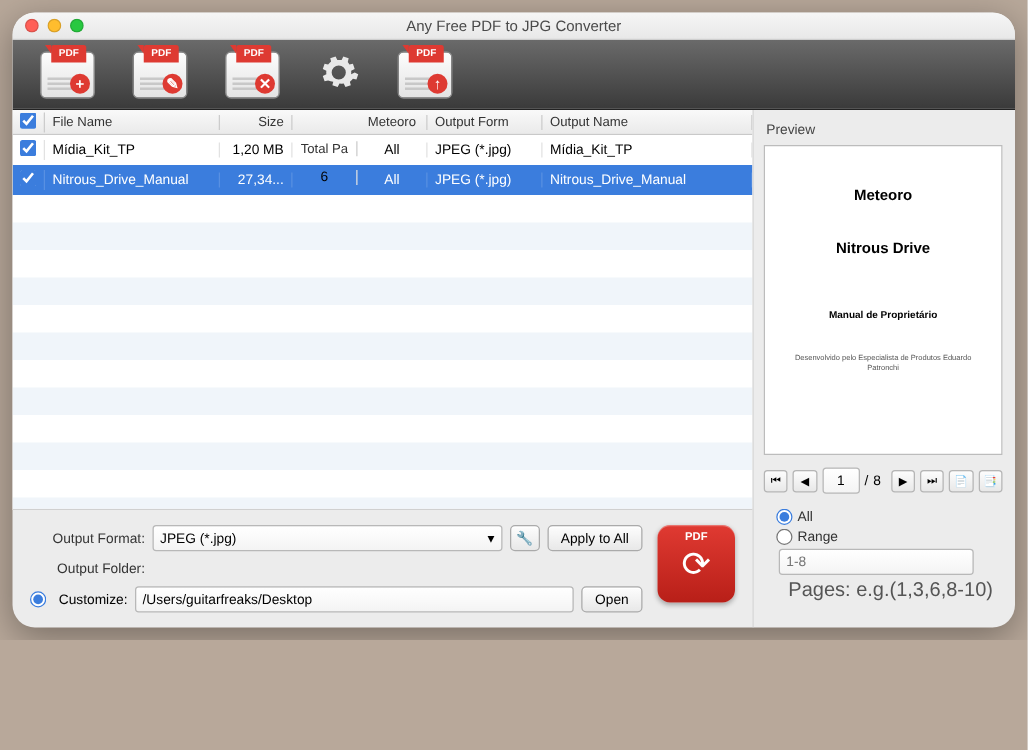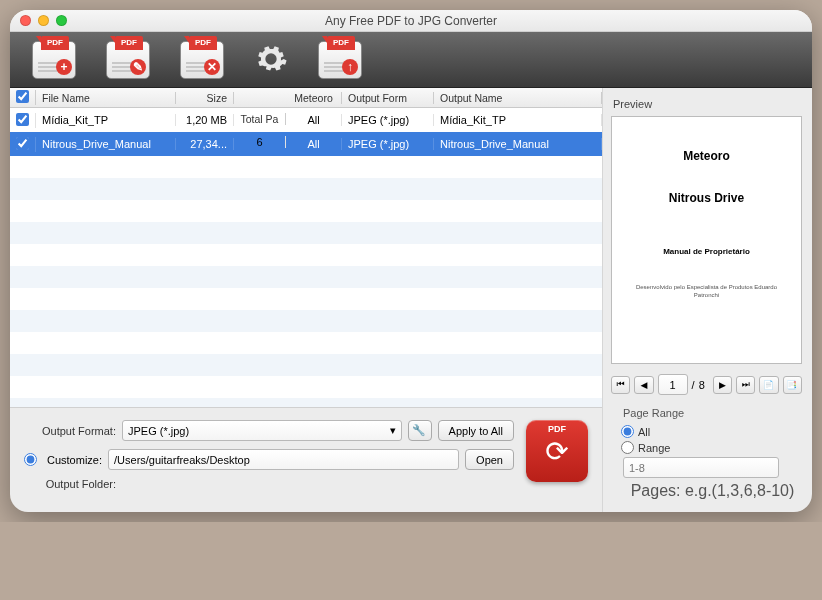--- a/index.html
+++ b/index.html
@@ -173,27 +173,27 @@
             <div class="select">
               <span>JPEG (*.jpg)</span>
               <span>▾</span>
             </div>
             <button class="btn iconbtn">
               <span>🔧</span>
             </button>
             <button class="btn">Apply to All</button>
           </div>
           <div class="formrow">
+            <div class="lbl">Output Folder:</div>
+          </div>
+          <div class="formrow">
             <input type="radio" class="radio" checked="" style="">
             <span>Customize:</span>
             <input class="pathinput" value="/Users/guitarfreaks/Desktop" style="">
             <button class="btn">Open</button>
-          </div>
-          <div class="formrow">
-            <div class="lbl">Output Folder:</div>
           </div>
         </div>
         <div class="bigpdf">
           <div class="pdflabel">PDF</div>
           <div class="arrows">⟳</div>
         </div>
       </div>
     </div>
 
     <div class="right">
@@ -212,21 +212,20 @@
         <span>/</span>
         <span>8</span>
         <div style="flex:1"></div>
         <div class="pagerbtn">▶</div>
         <div class="pagerbtn">⏭</div>
         <div class="pagerbtn">📄</div>
         <div class="pagerbtn">📑</div>
       </div>
 
       <div class="fieldset">
-        <div class="fieldset-title"><span>Page Range</span></div>
         <div class="radiorow">
           <input type="radio" class="radio" name="pr" checked="" style="">
           <span>All</span>
         </div>
         <div class="radiorow">
           <input type="radio" class="radio" name="pr" style="">
           <span>Range</span>
         </div>
         <input class="rangeinput" disabled="" placeholder="1-8" style="">
         <div class="hint">Pages: e.g.(1,3,6,8-10)</div>

